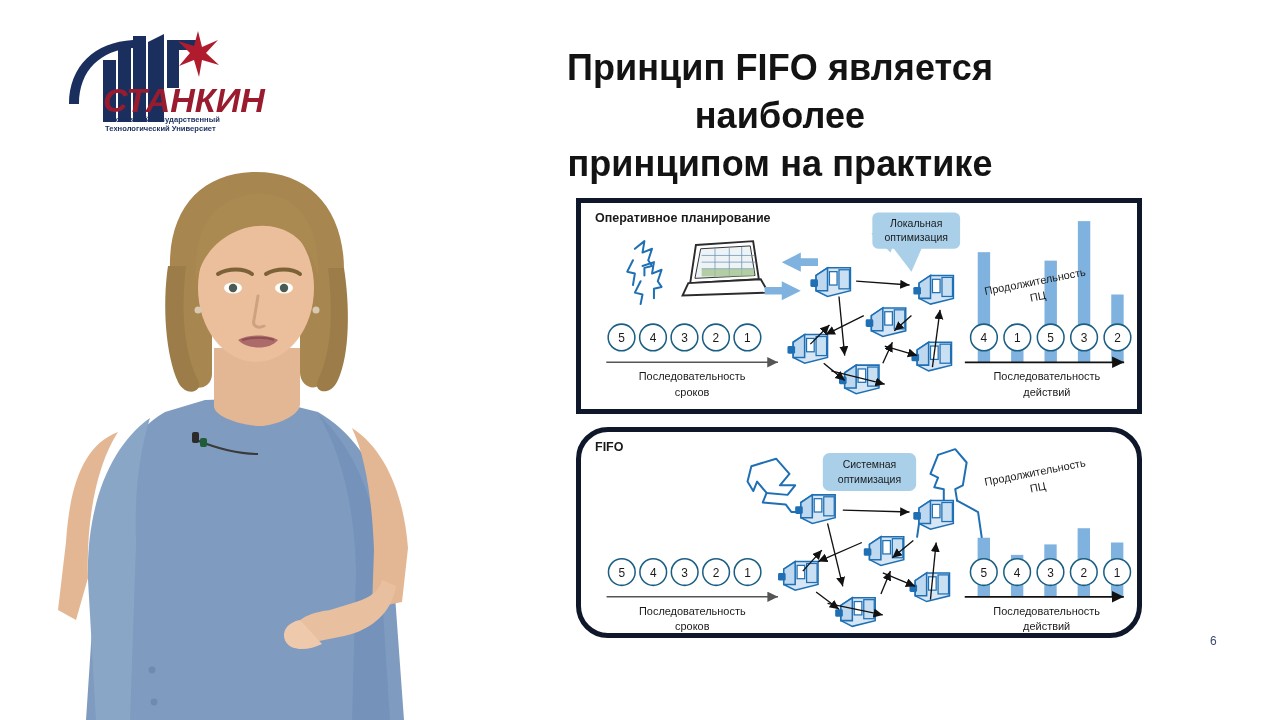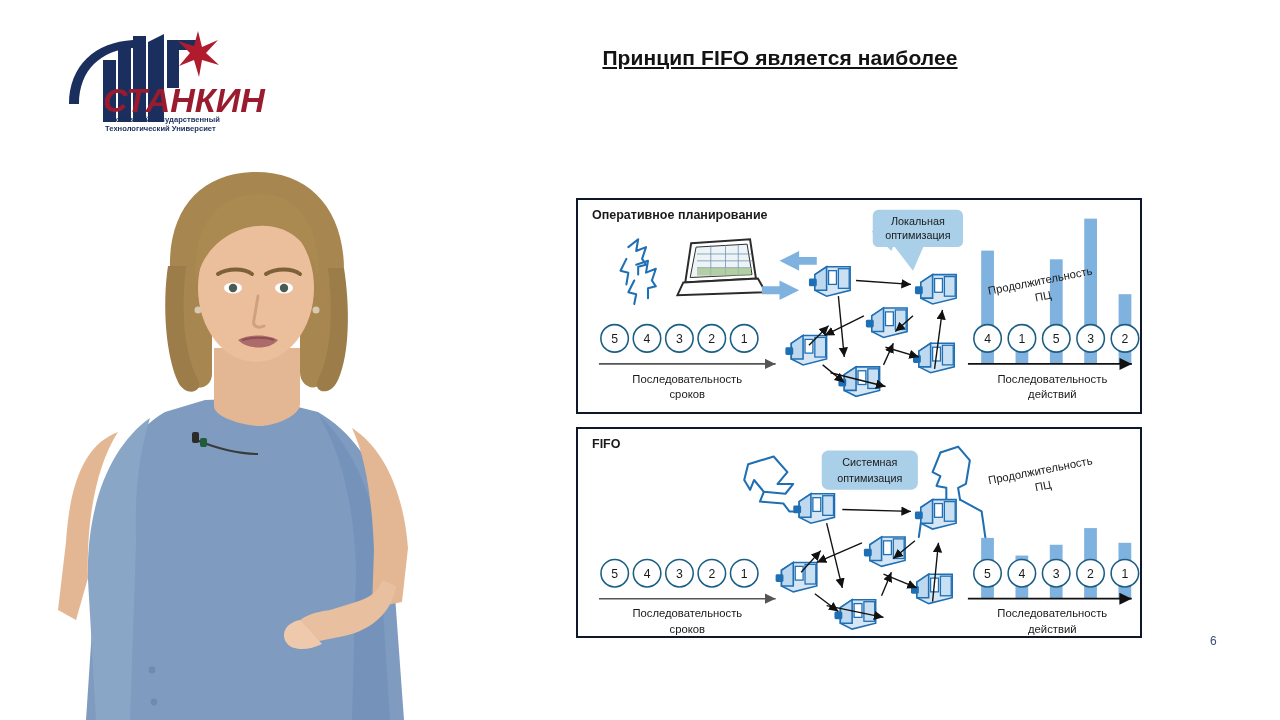--- a/index.html
+++ b/index.html
@@ -7,31 +7,31 @@
        font-family:"Liberation Sans","DejaVu Sans",sans-serif;}
 
   .slide{position:absolute;inset:0;background:#ffffff;}
 
   
   .logo{position:absolute;left:55px;top:26px;width:240px;height:110px;}
   .logo svg{display:block;}
 
   
   .title{position:absolute;left:500px;top:44px;width:560px;text-align:center;
-         font-size:21px;font-weight:bold;color:#131313;line-height:1.33;
-         letter-spacing:0.1px;text-decoration:underline;}
+         font-size:36px;font-weight:bold;color:#131313;line-height:1.33;
+         letter-spacing:0.1px;}
   .title span{display:block;}
 
   
   .presenter{position:absolute;left:0px;top:150px;width:520px;height:570px;overflow:hidden;}
 
   
-  .panel{position:absolute;background:#ffffff;border:2px solid #0f172a;box-sizing:border-box;}
+  .panel{position:absolute;background:#ffffff;border:5px solid #0f172a;box-sizing:border-box;}
   #panel-top{left:576px;top:198px;width:566px;height:216px;}
-  #panel-bottom{left:576px;top:427px;width:566px;height:211px;}
+  #panel-bottom{left:576px;top:427px;width:566px;height:211px;border-radius:32px;}
   .panel-title{position:absolute;left:14px;top:8px;font-size:12.5px;font-weight:bold;color:#1a1a1a;}
   .panel-svg{position:absolute;inset:0;width:100%;height:100%;}
 
   
   .pagenum{position:absolute;left:1210px;top:634px;font-size:12px;color:#3b4a73;}
 
   text{font-family:"Liberation Sans","DejaVu Sans",sans-serif;}
 </style>
 </head>
 <body>
@@ -51,20 +51,21 @@
         <path d="M143 5 l4 16 16 -7 -12 13 13 12 -17 -5 -3 17 -5 -17 -15 6 11 -13 -12 -12 16 5 z" fill="#b01c2e"></path>
       </g>
       <text x="48" y="86" font-size="34" font-weight="bold" fill="#9b1b2e" font-style="italic">СТАНКИН</text>
       <text x="50" y="96" font-size="7.6" font-weight="bold" fill="#1b2f5e">Московский Государственный</text>
       <text x="50" y="105" font-size="7.6" font-weight="bold" fill="#1b2f5e">Технологический Универсиет</text>
     </svg>
   </div>
 
   <div class="title">
     <span>Принцип FIFO является наиболее</span>
+    <span>принципом на практике</span>
   </div>
 
   <div class="presenter">
     <svg width="520" height="570" viewBox="0 0 520 570">
       <rect x="0" y="0" width="520" height="570" fill="#ffffff"></rect>
 
       <path d="M96 418 C92 350 118 290 165 262 L205 250 L262 248 L318 262 C360 286 392 338 392 404
                L404 570 L86 570 Z" fill="#7f9cc0"></path>
       <path d="M150 268 C140 300 134 340 136 392 L130 570 L96 570 L88 430 C86 356 110 296 150 268 Z" fill="#8aa6c7"></path>
       <path d="M318 264 C352 296 378 350 380 412 L390 570 L352 570 L356 420 C354 352 340 300 318 264 Z" fill="#7593ba"></path>

